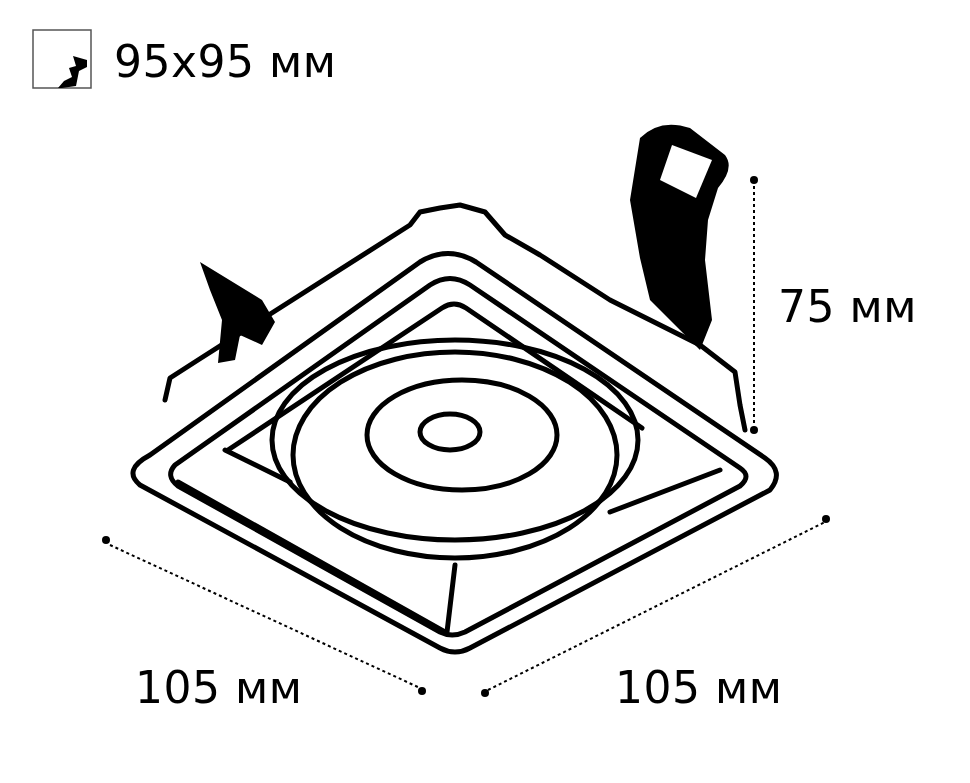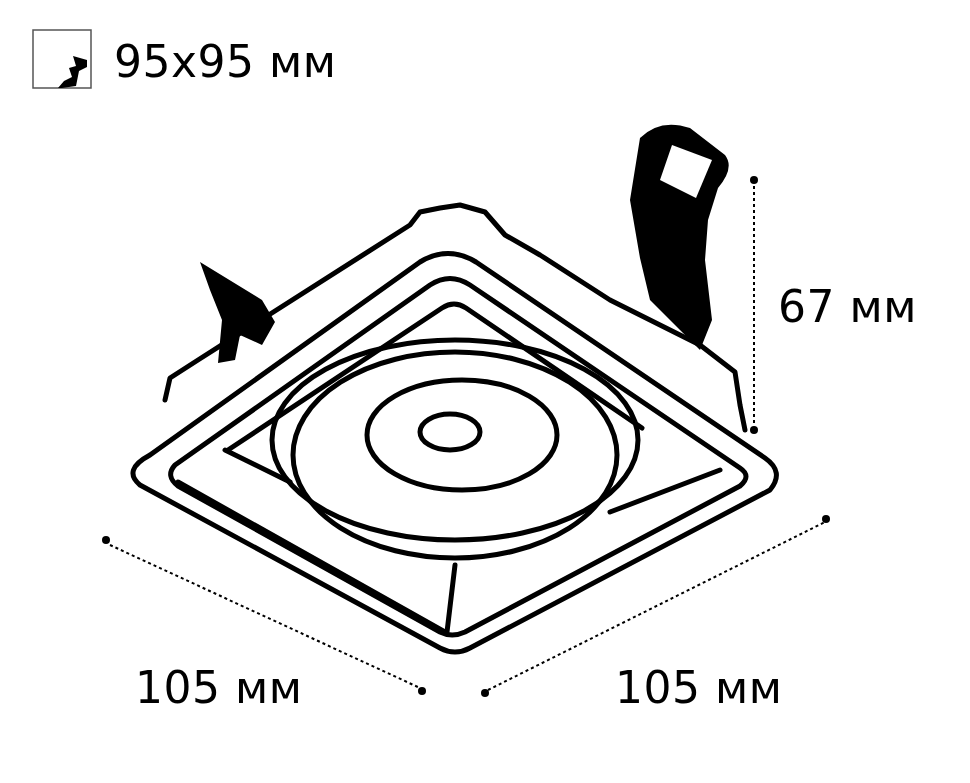--- a/index.html
+++ b/index.html
@@ -57,15 +57,15 @@
   <g fill="#000">
     <circle cx="754" cy="180" r="4"></circle>
     <circle cx="754" cy="430" r="4"></circle>
     <circle cx="106" cy="540" r="4"></circle>
     <circle cx="422" cy="691" r="4"></circle>
     <circle cx="485" cy="693" r="4"></circle>
     <circle cx="826" cy="519" r="4"></circle>
   </g>
 </svg>
 
-<div class="abs label" id="height-label">67 мм</div>
+<div class="abs label" id="height-label">75 мм</div>
 <div class="abs label" id="left-label">105 мм</div>
 <div class="abs label" id="right-label">105 мм</div>
 
 </body></html>

